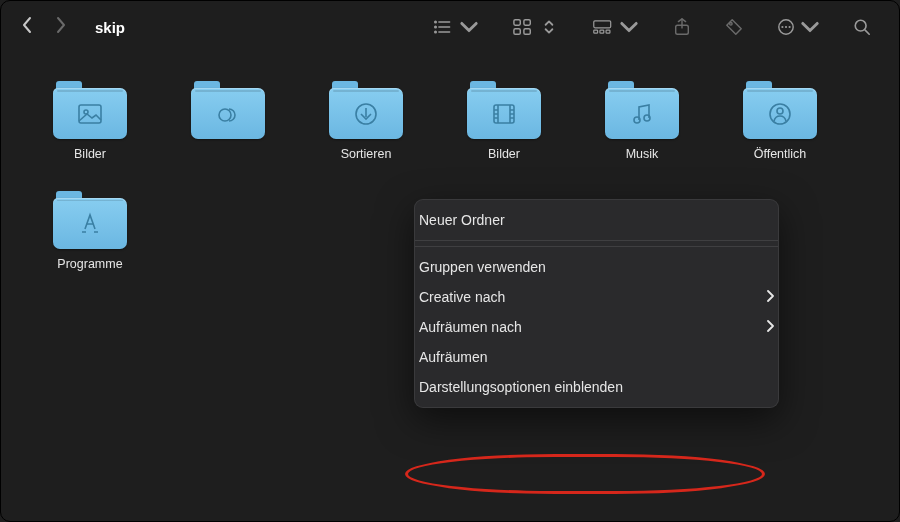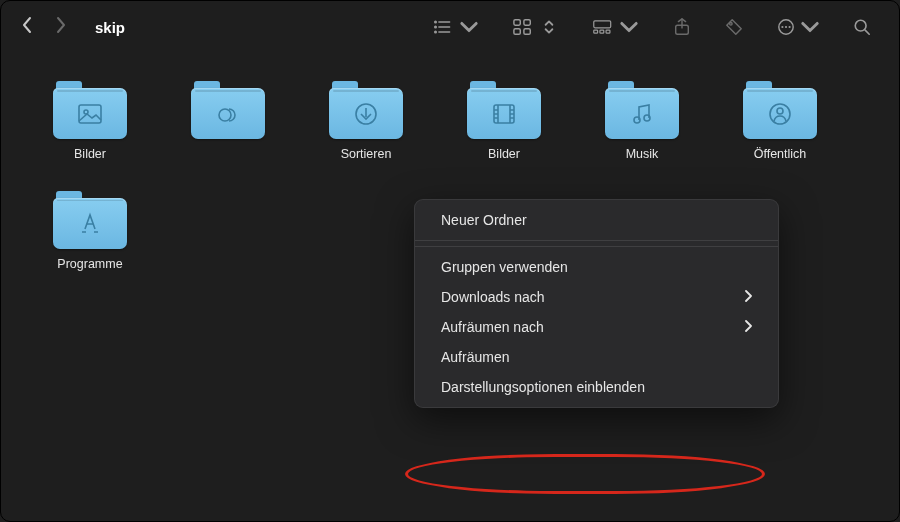--- a/index.html
+++ b/index.html
@@ -95,21 +95,21 @@
     width: 365px;
     background: rgba(42,42,44,.97);
     border: 1px solid rgba(255,255,255,.08);
     border-radius: 9px;
     box-shadow: 0 12px 36px rgba(0,0,0,.55);
     padding: 5px 0;
     font-size: 14px;
     color: #e6e6e6;
   }
   .menu-item {
-    padding: 7px 26px;
+    padding: 7px 4px;
     display: flex;
     align-items: center;
     justify-content: space-between;
   }
   .menu-sep {
     height: 1px;
     background: rgba(255,255,255,.10);
     margin: 5px 0;
   }
   .menu-item .arrow svg { width: 8px; height: 12px; }
@@ -346,21 +346,21 @@
 <div class="menu">
   <div class="menu-item">
     <span>Neuer Ordner</span>
   </div>
   <div class="menu-sep"></div>
   <div class="menu-sep"></div>
   <div class="menu-item">
     <span>Gruppen verwenden</span>
   </div>
   <div class="menu-item">
-    <span>Downloads nach</span>
+    <span>Creative nach</span>
     <span class="arrow"><svg viewBox="0 0 8 12">
           <path d="M2 1 L7 6 L2 11" stroke="#e6e6e6" stroke-width="1.8" fill="none" stroke-linecap="round" stroke-linejoin="round"></path>
         </svg></span>
   </div>
   <div class="menu-item">
     <span>Aufräumen nach</span>
     <span class="arrow"><svg viewBox="0 0 8 12">
           <path d="M2 1 L7 6 L2 11" stroke="#e6e6e6" stroke-width="1.8" fill="none" stroke-linecap="round" stroke-linejoin="round"></path>
         </svg></span>
   </div>

